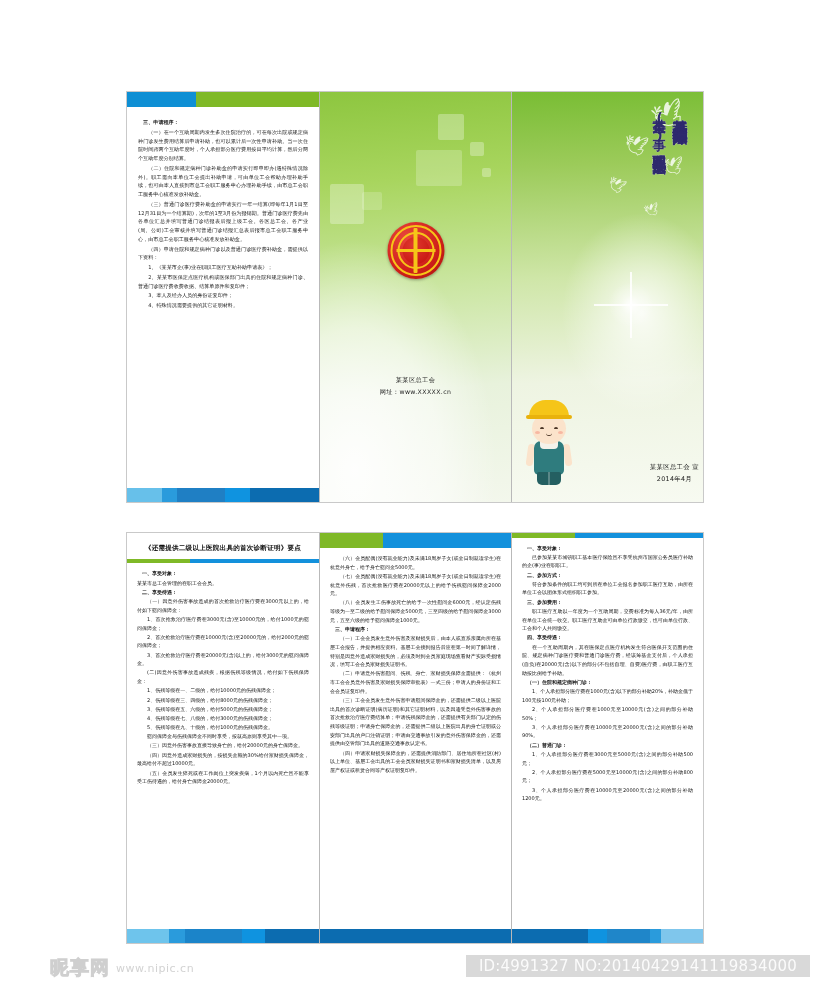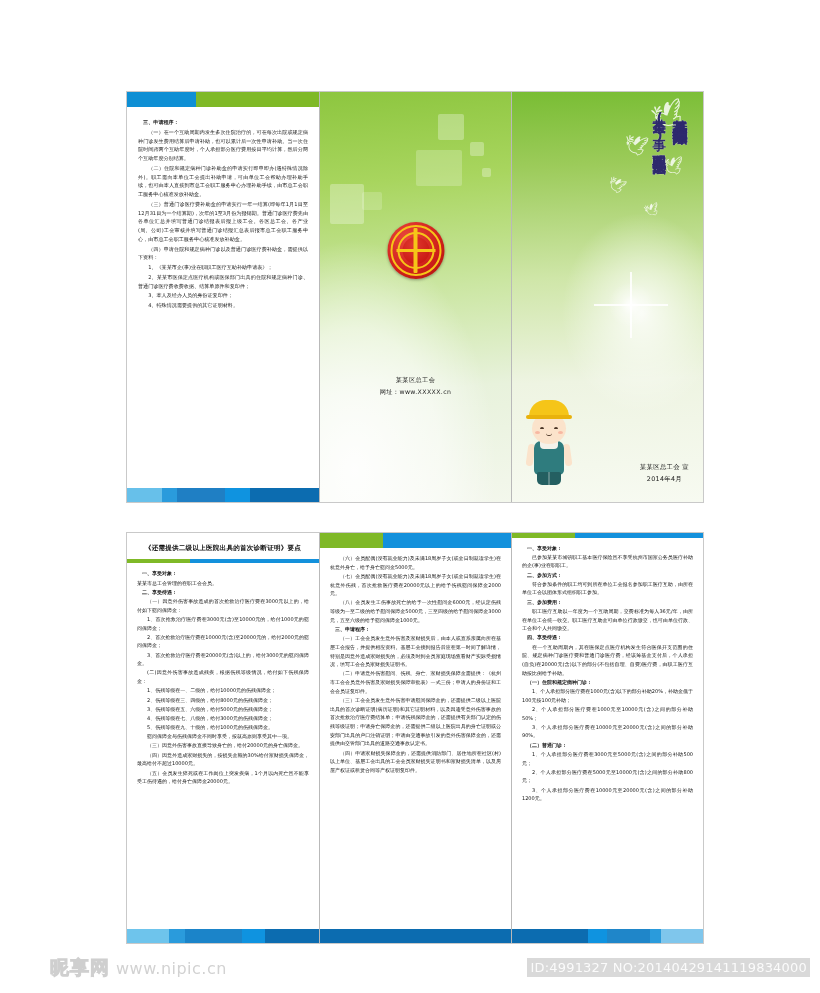--- a/index.html
+++ b/index.html
@@ -151,21 +151,21 @@
     background: #f4f2ea; border-radius: 4px;
   }
   .m-arm { position:absolute; top: 44px; width: 7px; height: 22px; background:#fbe3cb; border-radius: 4px; }
   .m-arm.l { left: 1px; transform: rotate(8deg); }
   .m-arm.r { right: 1px; transform: rotate(-8deg); }
   .m-legs { position:absolute; left: 11px; top: 72px; width: 24px; height: 13px;
             background:#245f61; border-radius: 2px 2px 5px 5px; }
   .m-legs:after { content:''; position:absolute; left:50%; top:0; bottom:0; width:2px; margin-left:-1px; background: rgba(255,255,255,.25); }
 
   .imprint {
-    position: absolute; right: 14px; bottom: 16px; text-align: center;
+    position: absolute; right: 4px; bottom: 16px; text-align: center;
     color:#171717; font-size: 6.4px; line-height: 1.85; letter-spacing:.3px;
   }
 
   
   .panel-col { width: 192px; background:#fff; position:relative; }
   .col-title {
     padding: 10px 10px 5px 10px;
     font-size: 6.6px; font-weight: bold; line-height: 1.65; color:#111;
     text-align: center; letter-spacing: .2px;
   }
@@ -186,25 +186,25 @@
   
   .wm {
     position: absolute; left: 18px; bottom: 12px;
     display: flex; align-items: center; gap: 6px; padding-left: 32px;
   }
   .wm-logo {
     font-size: 19px; font-weight: bold; letter-spacing: 1px;
     color: transparent; -webkit-text-stroke: 1px #cfcfcf;
     font-family: "DejaVu Sans", sans-serif;
   }
-  .wm-url { font-size: 16px; color: #d2d2d2; letter-spacing: .5px; }
+  .wm-url { font-size: 11px; color: #d2d2d2; letter-spacing: .5px; }
   .wm-id {
     position:absolute; right: 10px; bottom: 16px;
-    background: #d9d9d9; color:#fbfbfb; font-size: 13px;
-    padding: 2px 3px; letter-spacing: .2px;
+    background: #d9d9d9; color:#fbfbfb; font-size: 15px;
+    padding: 2px 13px; letter-spacing: .2px;
   }
 </style>
 </head>
 <body>
 
 <div class="page">
 
   <div class="brochure" id="brochure-front">
 
     <div class="panel" id="panel-procedure">

